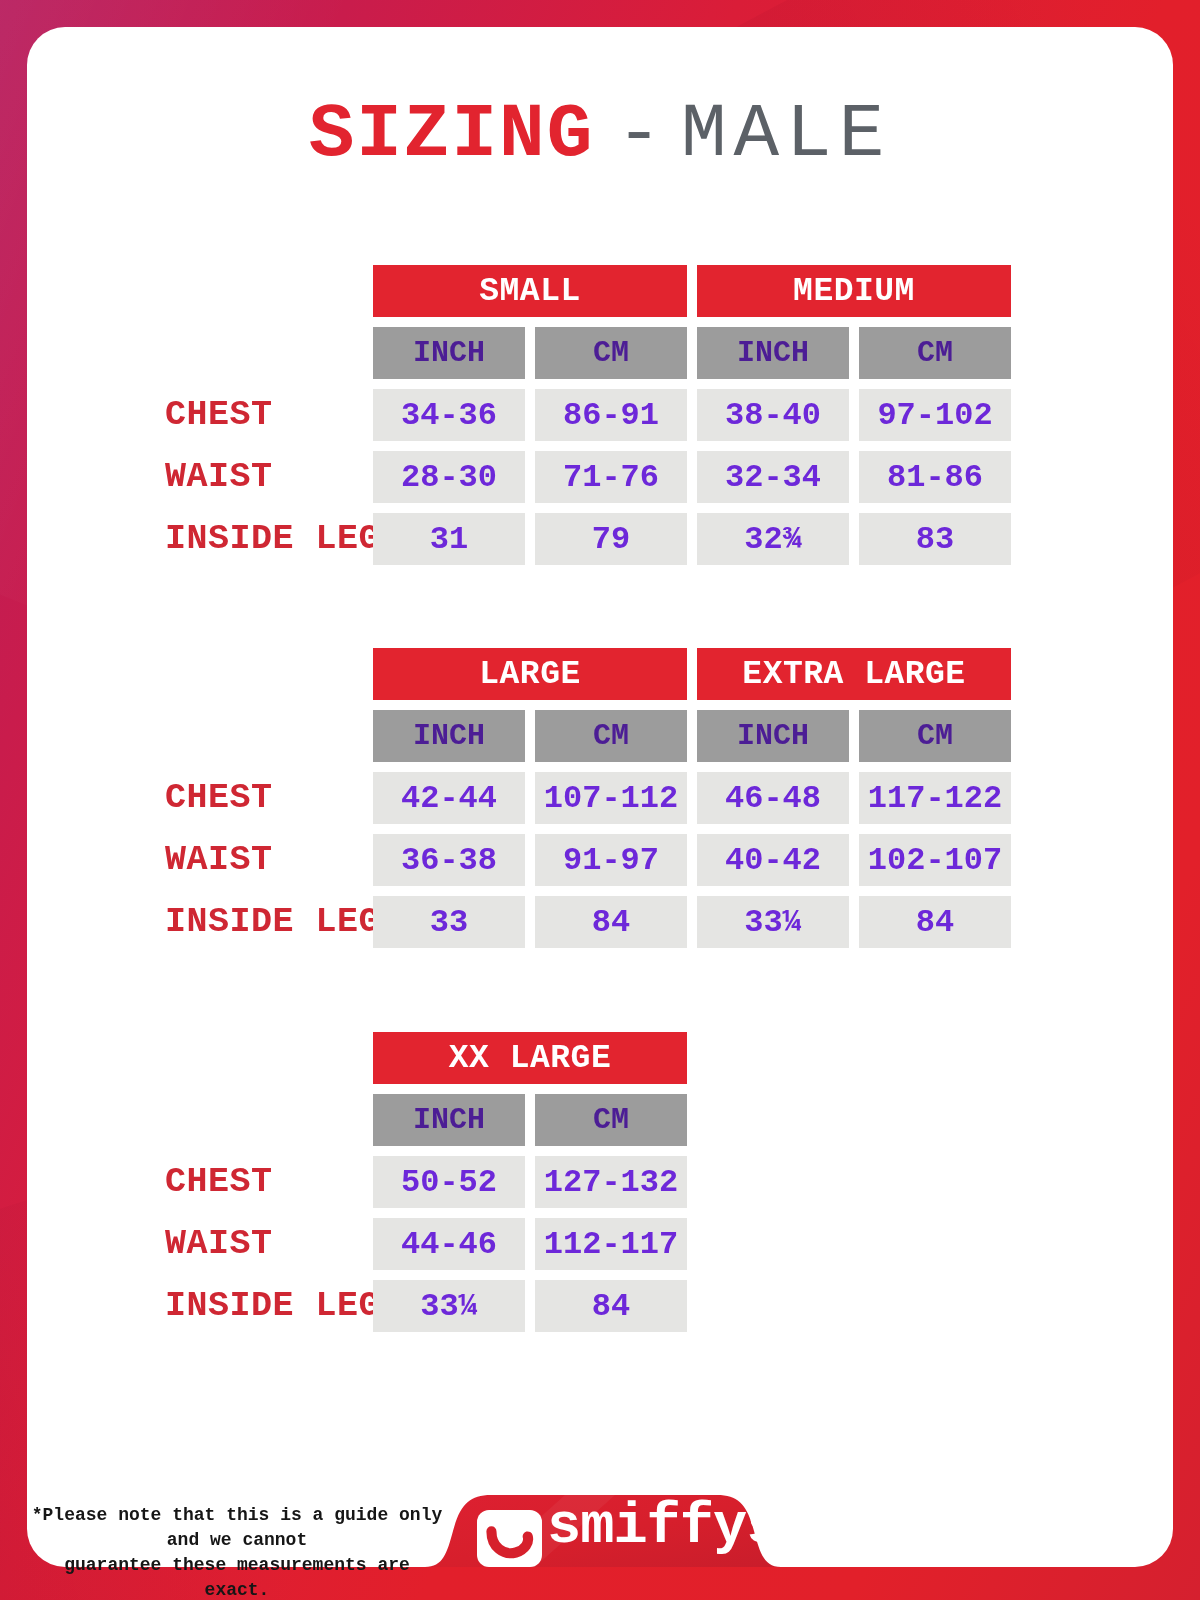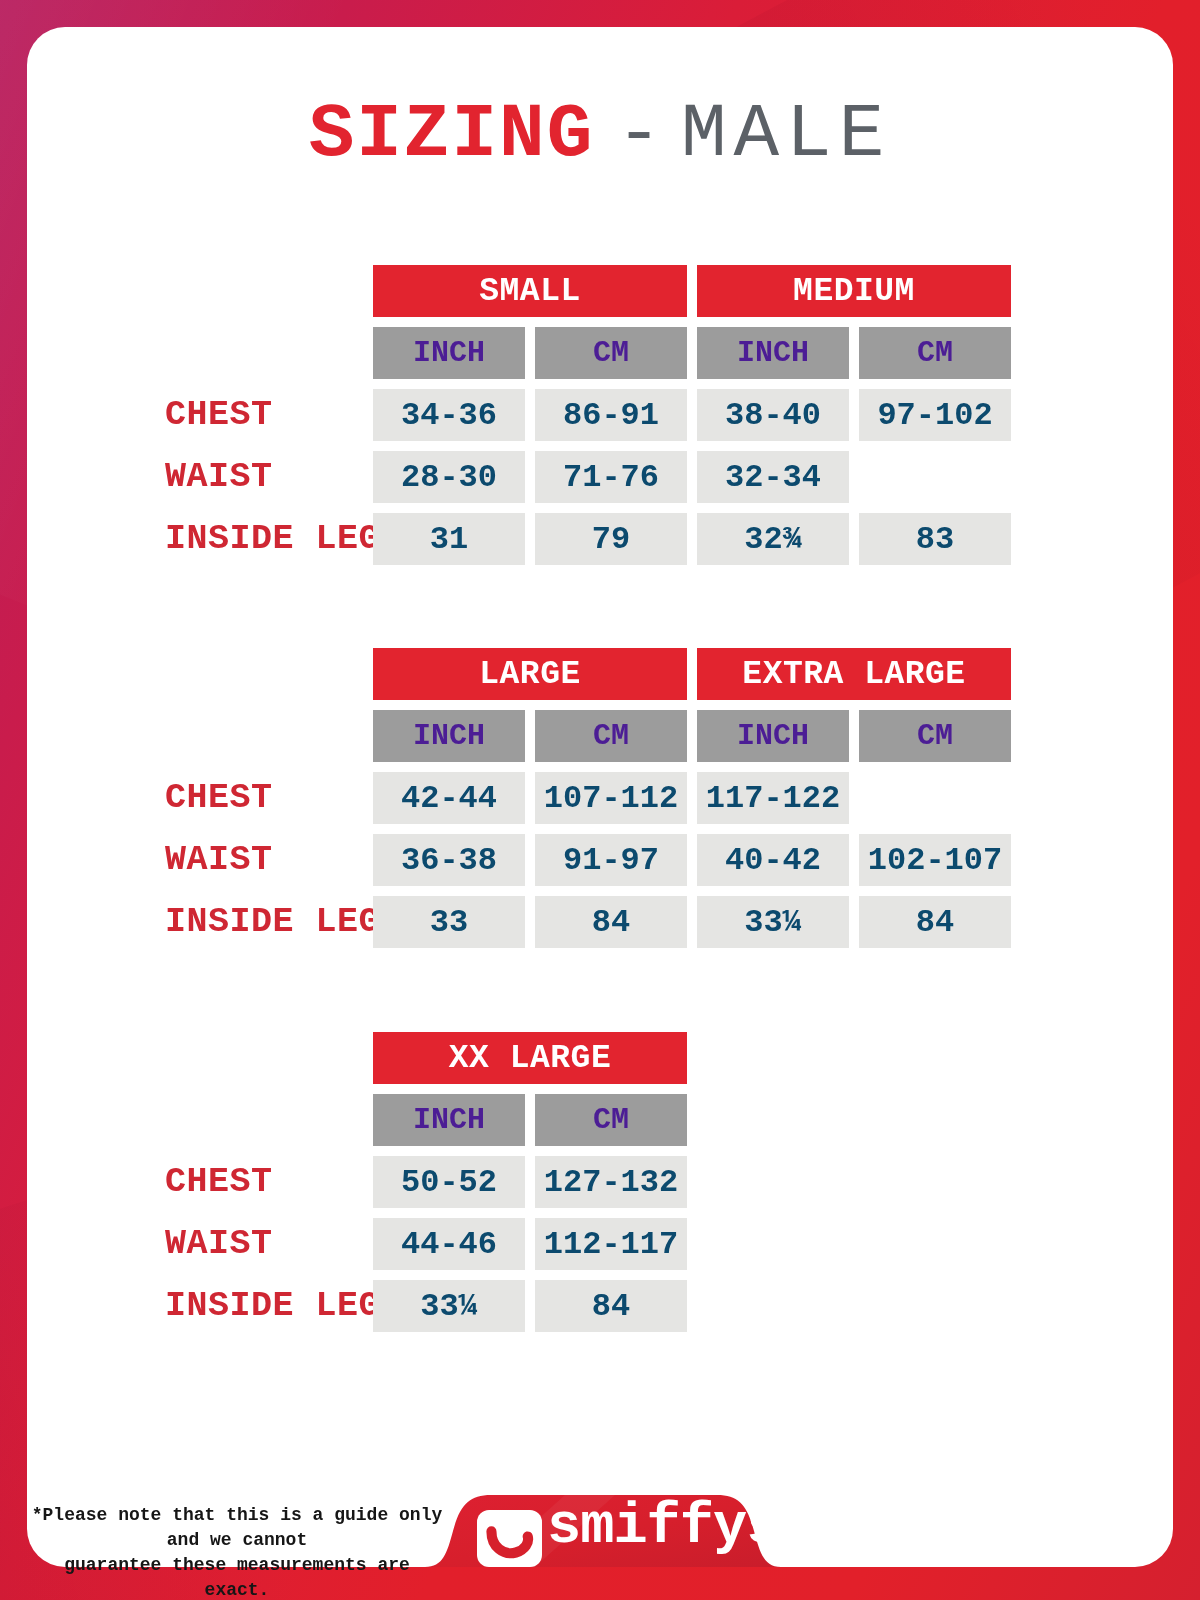--- a/index.html
+++ b/index.html
@@ -55,21 +55,21 @@
     font-weight:700;font-size:33px;
     display:flex;align-items:center;justify-content:center;
     letter-spacing:0.5px;
   }
   .unit{
     background:#9c9c9c;color:#4c1d95;
     font-weight:700;font-size:30px;
     display:flex;align-items:center;justify-content:center;
   }
   .cell{
-    background:#e5e5e3;color:#0c4a6e;
+    background:#e5e5e3;color:#6d28d9;
     font-weight:700;font-size:32px;
     display:flex;align-items:center;justify-content:center;
   }
   .rlabel{
     color:#cf2733;font-weight:700;font-size:35px;
     display:flex;align-items:center;justify-content:flex-start;
     letter-spacing:0.5px;white-space:nowrap;
   }
 
   .footnote{
@@ -121,20 +121,21 @@
       <div class="rlabel colstart">CHEST</div>
       <div class="cell">34-36</div>
       <div class="cell">86-91</div>
       <div class="cell">38-40</div>
       <div class="cell">97-102</div>
 
       <div class="rlabel colstart">WAIST</div>
       <div class="cell">28-30</div>
       <div class="cell">71-76</div>
       <div class="cell">32-34</div>
+      <div class="cell">81-86</div>
 
       <div class="rlabel colstart">INSIDE LEG</div>
       <div class="cell">31</div>
       <div class="cell">79</div>
       <div class="cell">32¾</div>
       <div class="cell">83</div>
     </div>
 
     <div class="tbl t2">
       <div class="sp colstart"></div>
@@ -143,20 +144,21 @@
 
       <div class="sp colstart"></div>
       <div class="unit">INCH</div>
       <div class="unit">CM</div>
       <div class="unit">INCH</div>
       <div class="unit">CM</div>
 
       <div class="rlabel colstart">CHEST</div>
       <div class="cell">42-44</div>
       <div class="cell">107-112</div>
+      <div class="cell">46-48</div>
       <div class="cell">117-122</div>
 
       <div class="rlabel colstart">WAIST</div>
       <div class="cell">36-38</div>
       <div class="cell">91-97</div>
       <div class="cell">40-42</div>
       <div class="cell">102-107</div>
 
       <div class="rlabel colstart">INSIDE LEG</div>
       <div class="cell">33</div>

